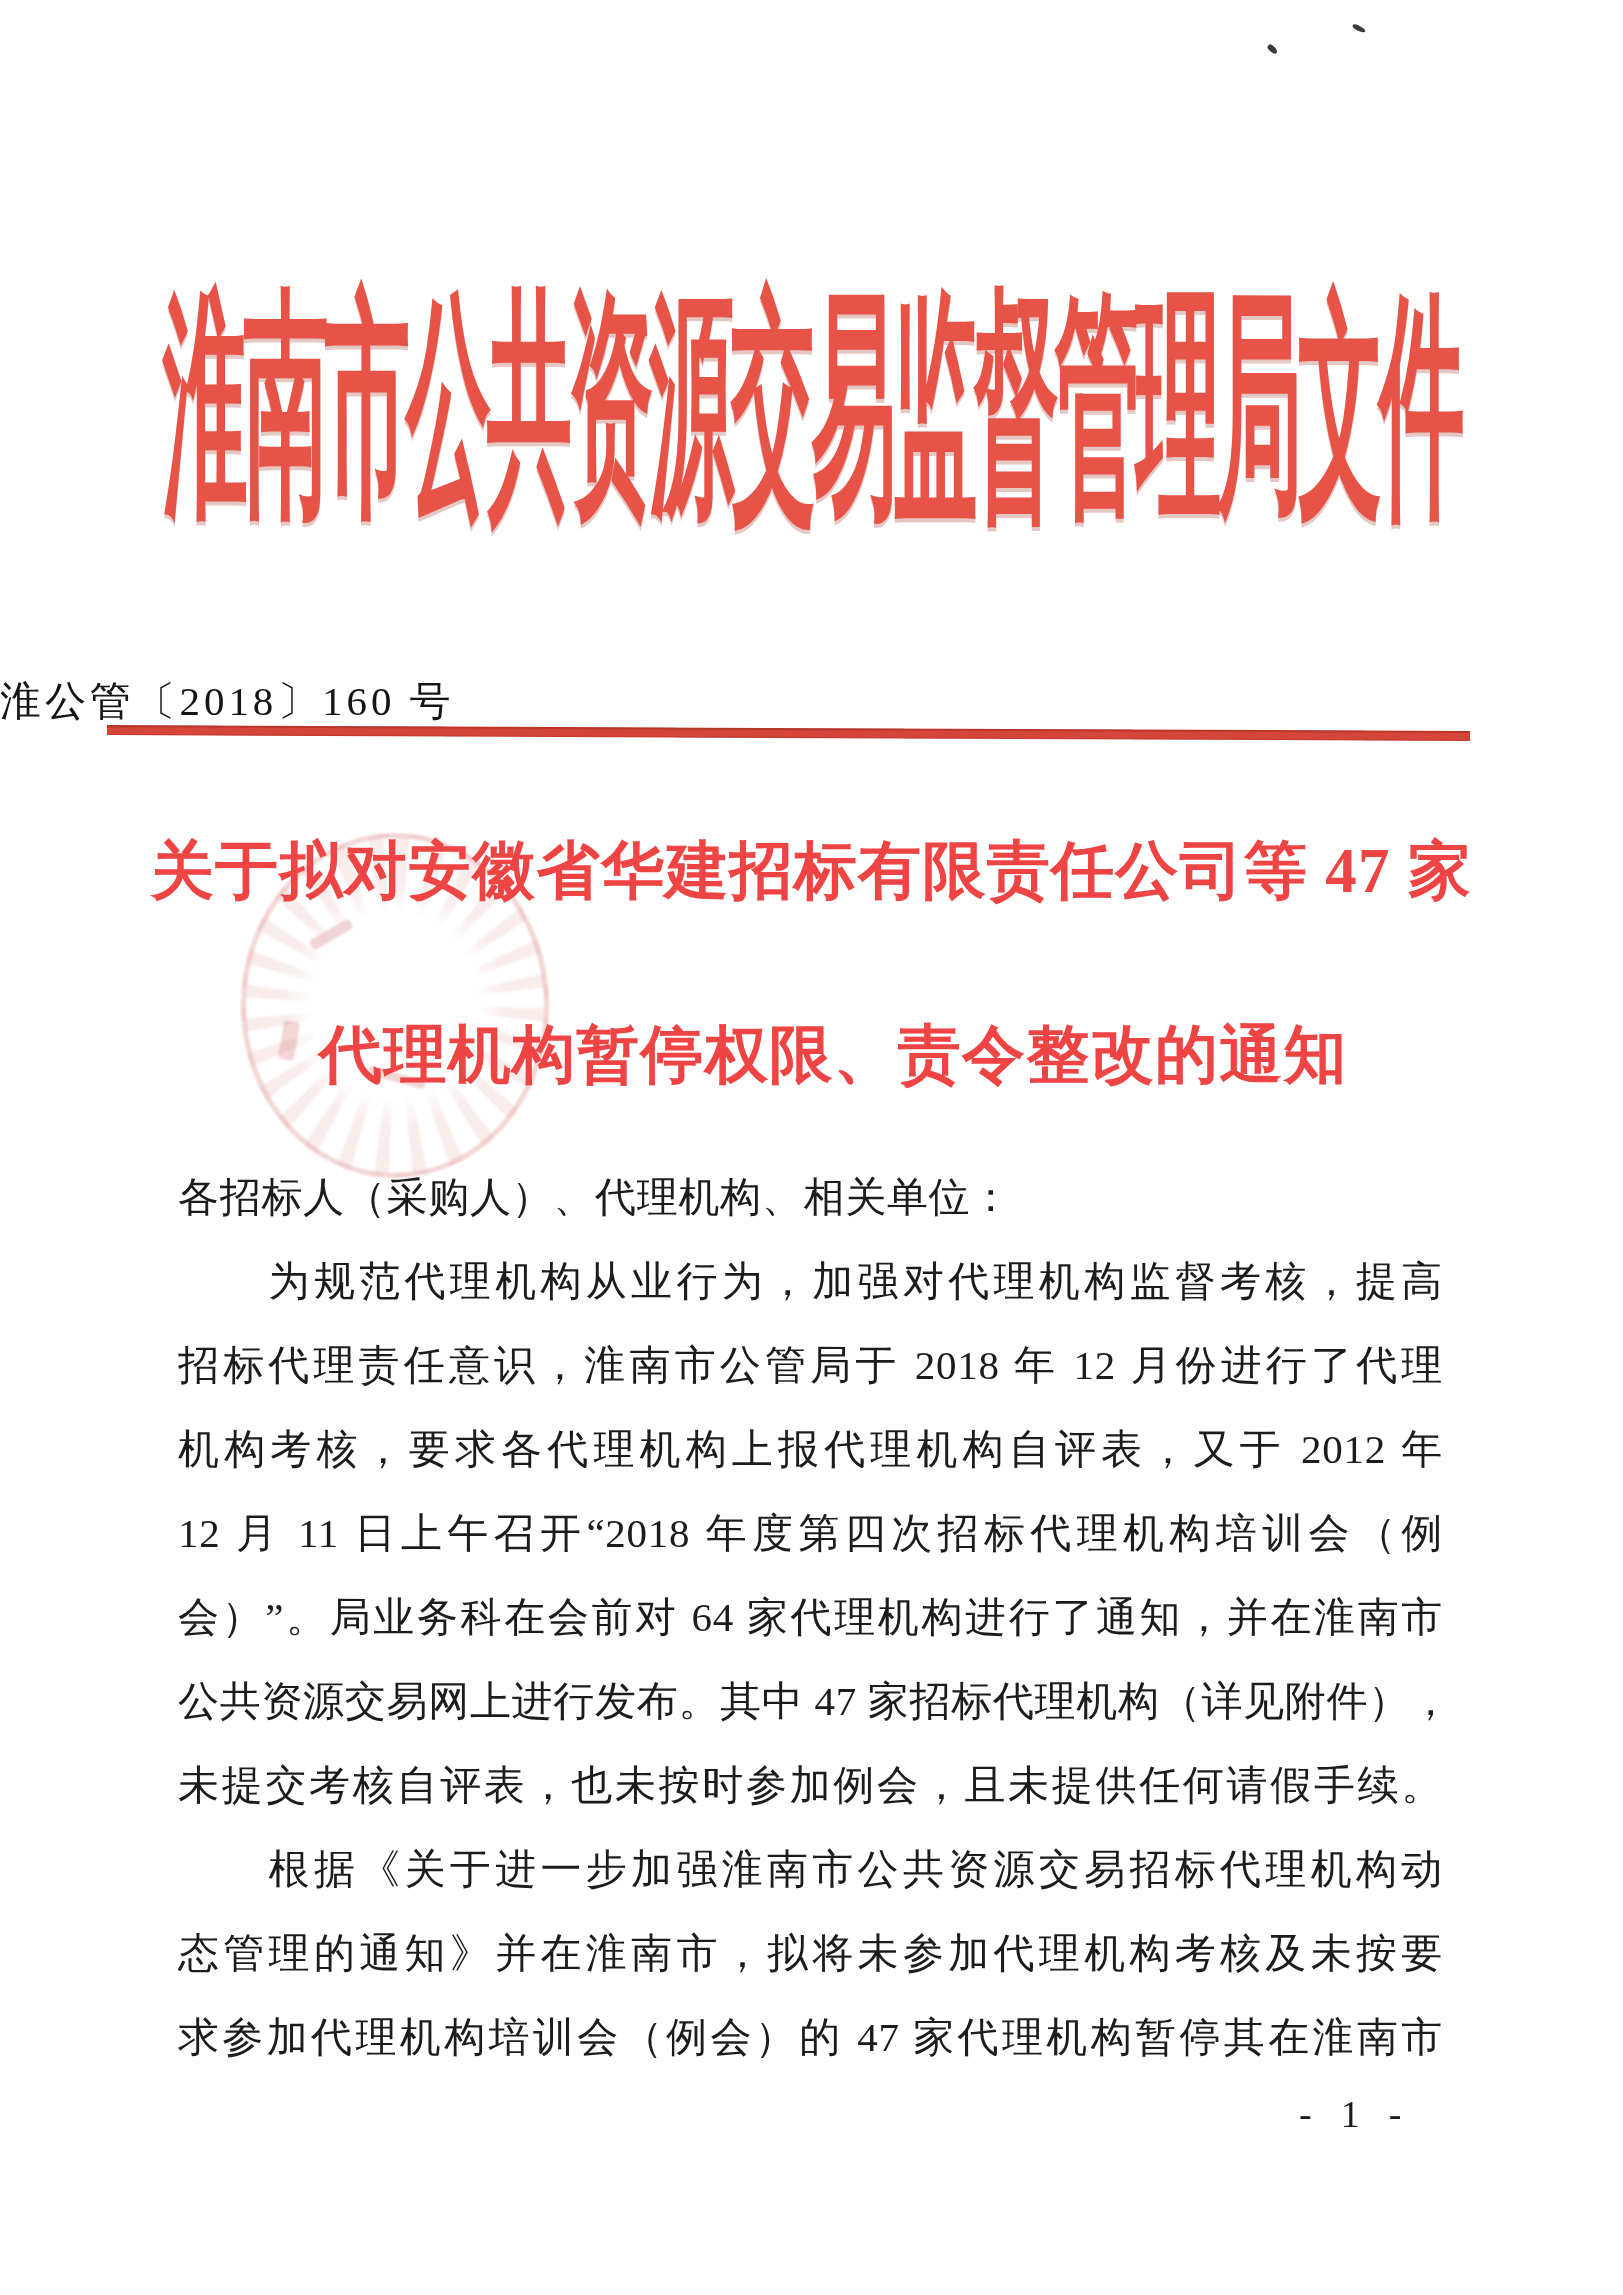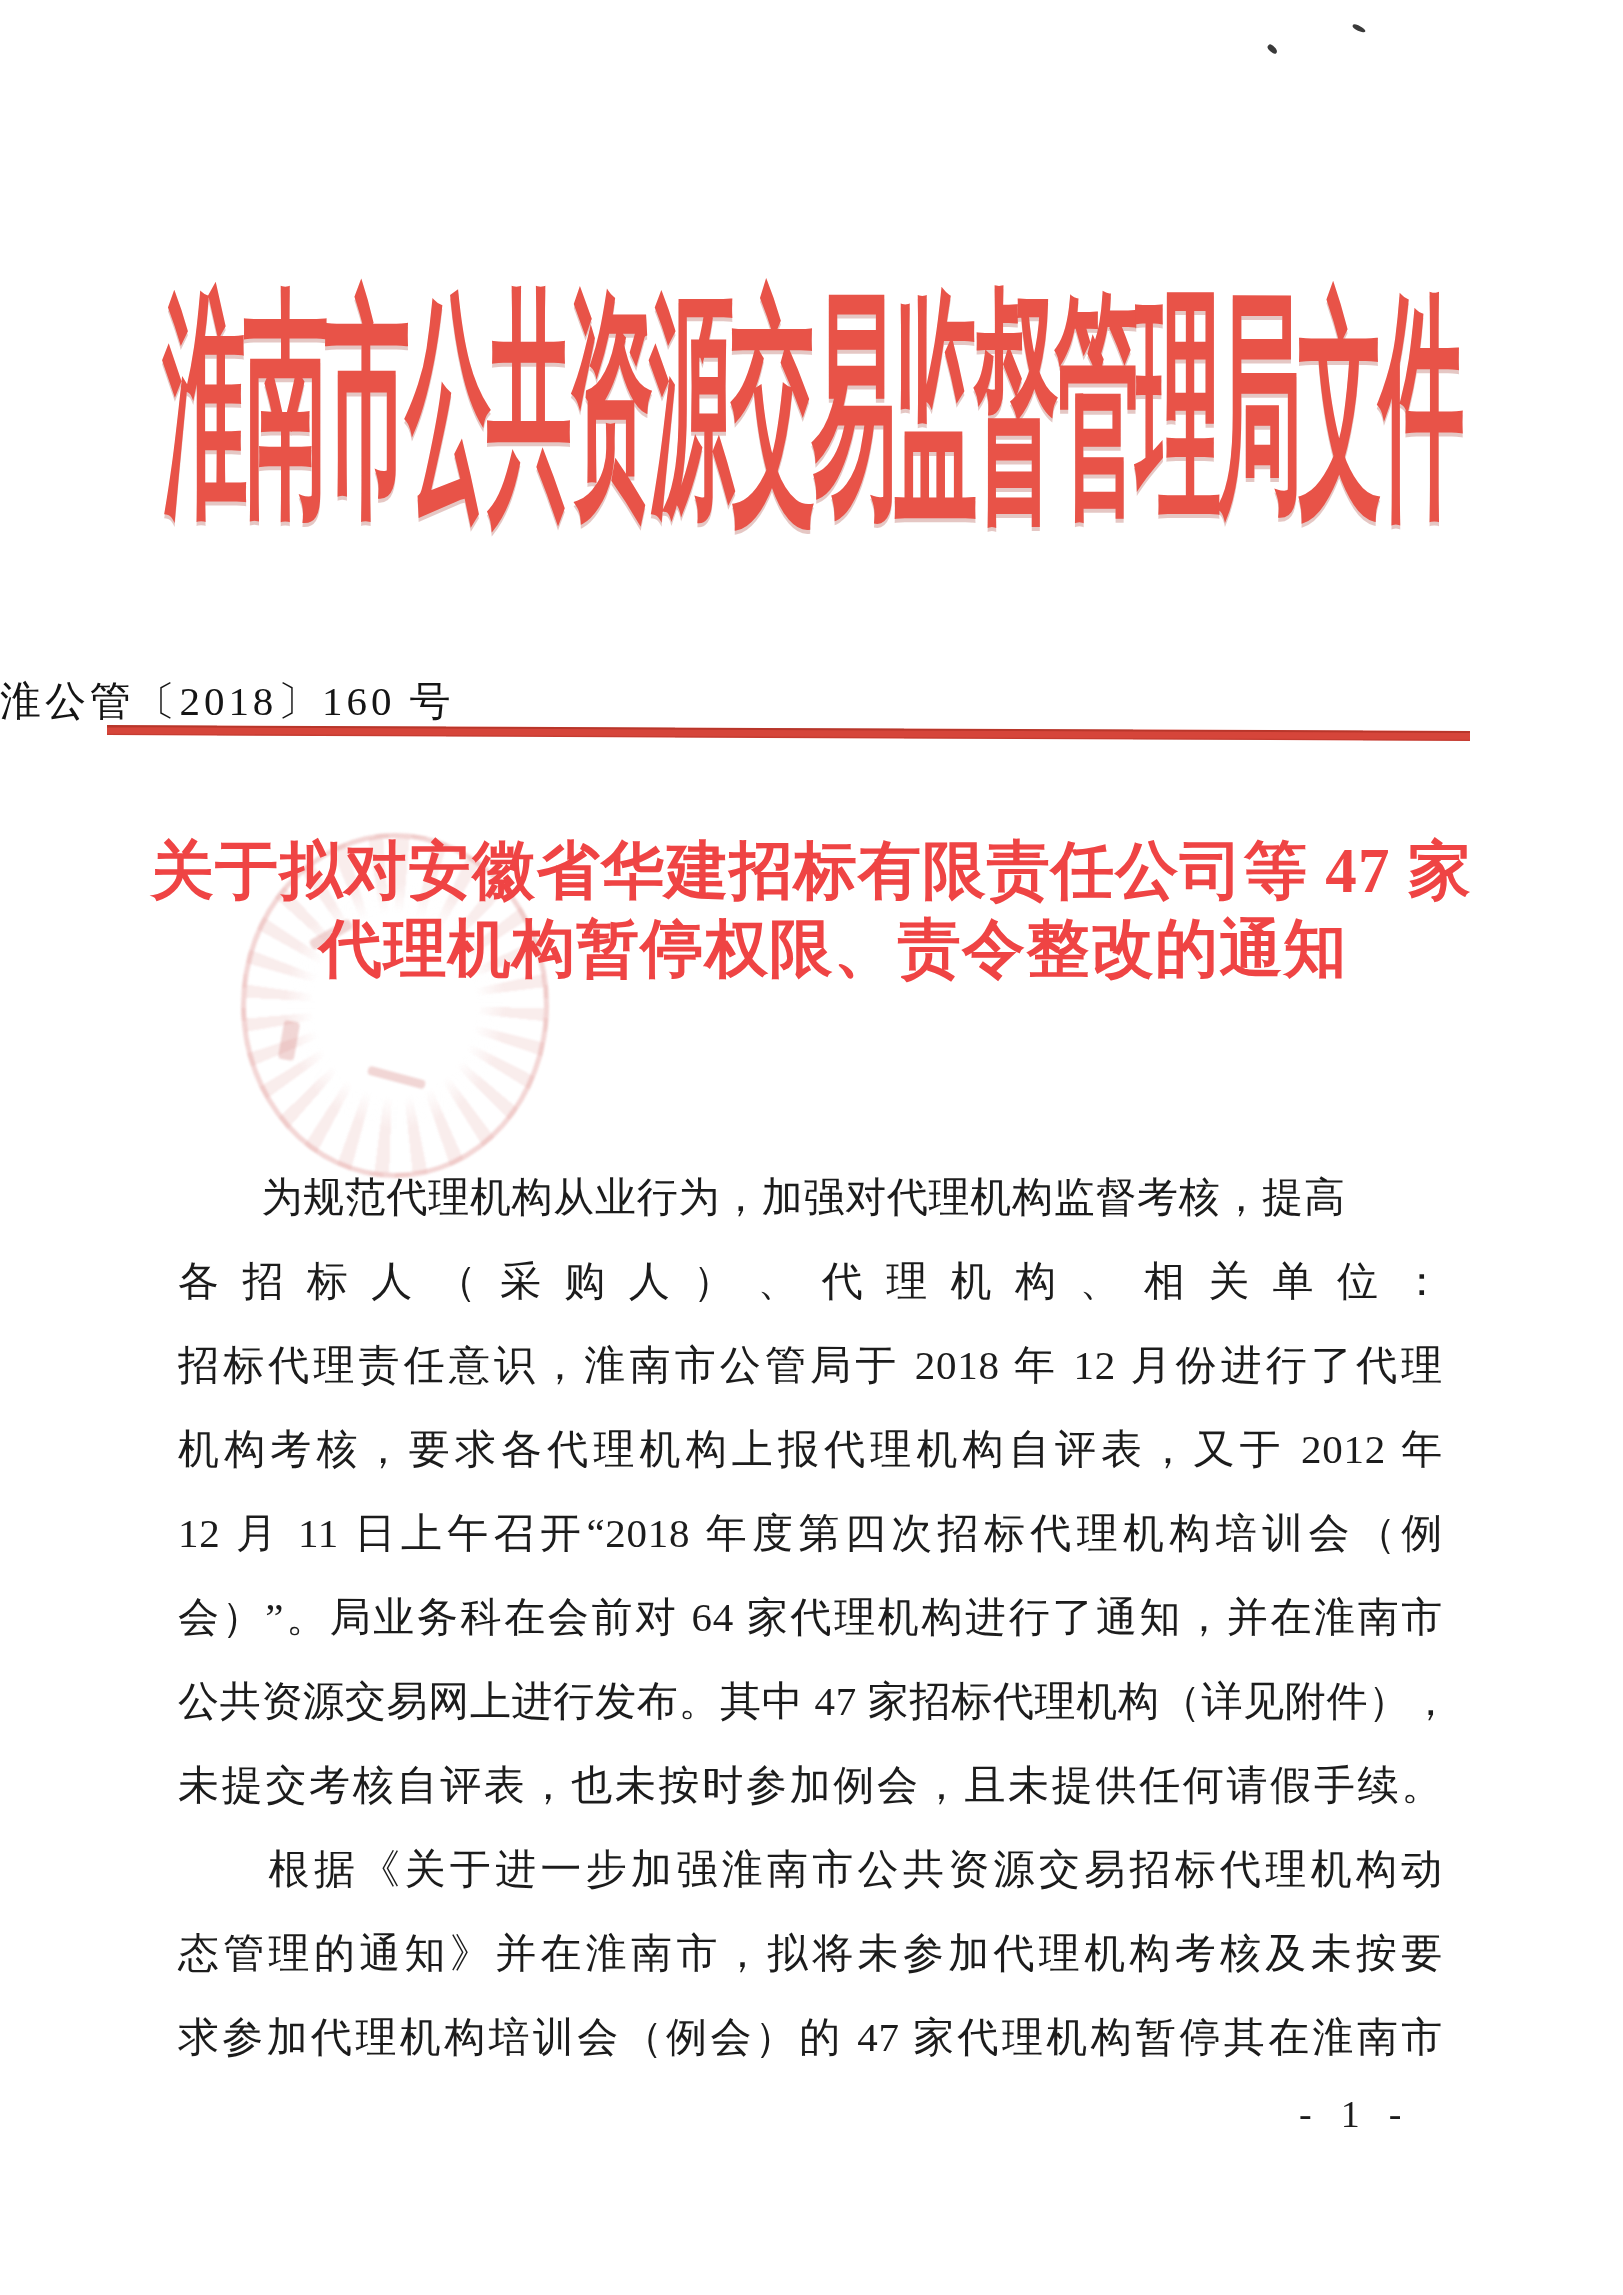--- a/index.html
+++ b/index.html
@@ -40,21 +40,21 @@
   }
   .notice-title{
     position:absolute;left:0;right:0;
     text-align:center;
     font-size:63px;font-weight:bold;line-height:1.1;
     color:#ef4444;
     white-space:nowrap;
     letter-spacing:1.3px;
   }
   .title-line1{top:837px;}
-  .title-line2{top:915px;padding-left:44px;}
+  .title-line2{top:1021px;padding-left:44px;}
   
   .seal{
     position:absolute;left:241px;top:833px;
     width:298px;height:335px;
     border-radius:50%;
     border:5.9px solid rgba(219,130,125,.38);
     background:
       radial-gradient(closest-side, #ffffff 55%, rgba(255,255,255,0) 74%),
       repeating-conic-gradient(rgba(214,125,120,.17) 0 5deg, rgba(255,255,255,0) 5deg 13deg);
     filter:blur(1px);
@@ -104,22 +104,22 @@
   <div class="seal"></div>
   <span class="seal-blot blot1"></span>
   <span class="seal-blot blot2"></span>
   <span class="seal-blot blot3"></span>
 
   <div class="notice-title title-line1">关于拟对安徽省华建招标有限责任公司等 47 家</div>
 
   <div class="notice-title title-line2">代理机构暂停权限、责令整改的通知</div>
 
   <div class="body-text">
+      <div class="body-line">各招标人（采购人）、代理机构、相关单位：</div>
       <div class="body-line">　　为规范代理机构从业行为，加强对代理机构监督考核，提高</div>
-      <div class="body-line">各招标人（采购人）、代理机构、相关单位：</div>
       <div class="body-line">招标代理责任意识，淮南市公管局于 2018 年 12 月份进行了代理</div>
       <div class="body-line">机构考核，要求各代理机构上报代理机构自评表，又于 2012 年</div>
       <div class="body-line">12 月 11 日上午召开“2018 年度第四次招标代理机构培训会（例</div>
       <div class="body-line">会）”。局业务科在会前对 64 家代理机构进行了通知，并在淮南市</div>
       <div class="body-line">公共资源交易网上进行发布。其中 47 家招标代理机构（详见附件），</div>
       <div class="body-line">未提交考核自评表，也未按时参加例会，且未提供任何请假手续。</div>
       <div class="body-line">　　根据《关于进一步加强淮南市公共资源交易招标代理机构动</div>
       <div class="body-line">态管理的通知》并在淮南市，拟将未参加代理机构考核及未按要</div>
       <div class="body-line">求参加代理机构培训会（例会）的 47 家代理机构暂停其在淮南市</div>
     </div>

